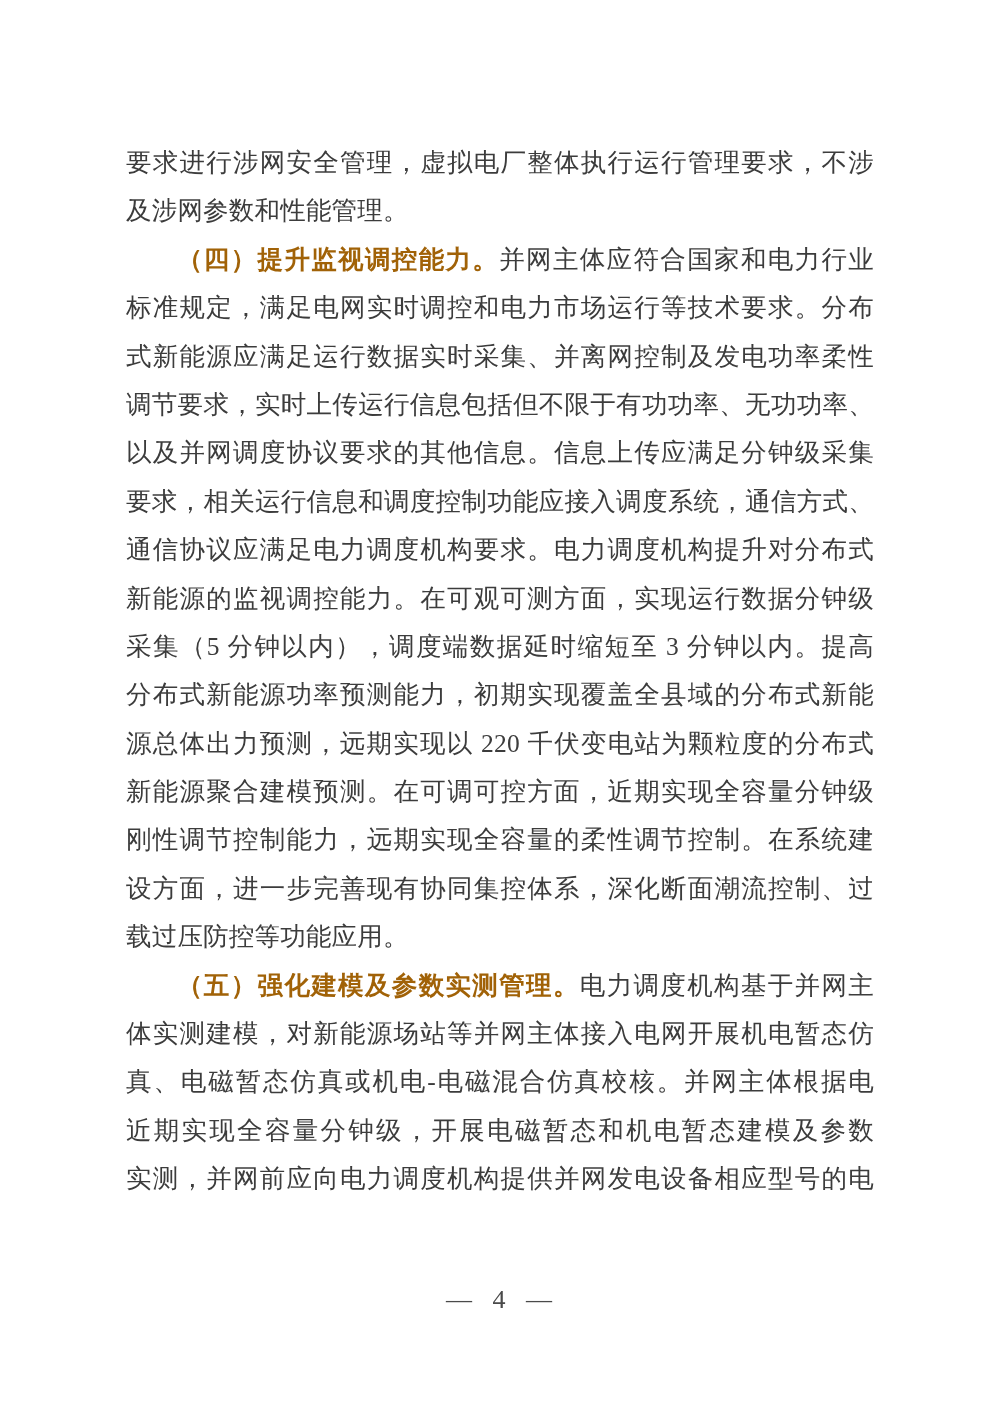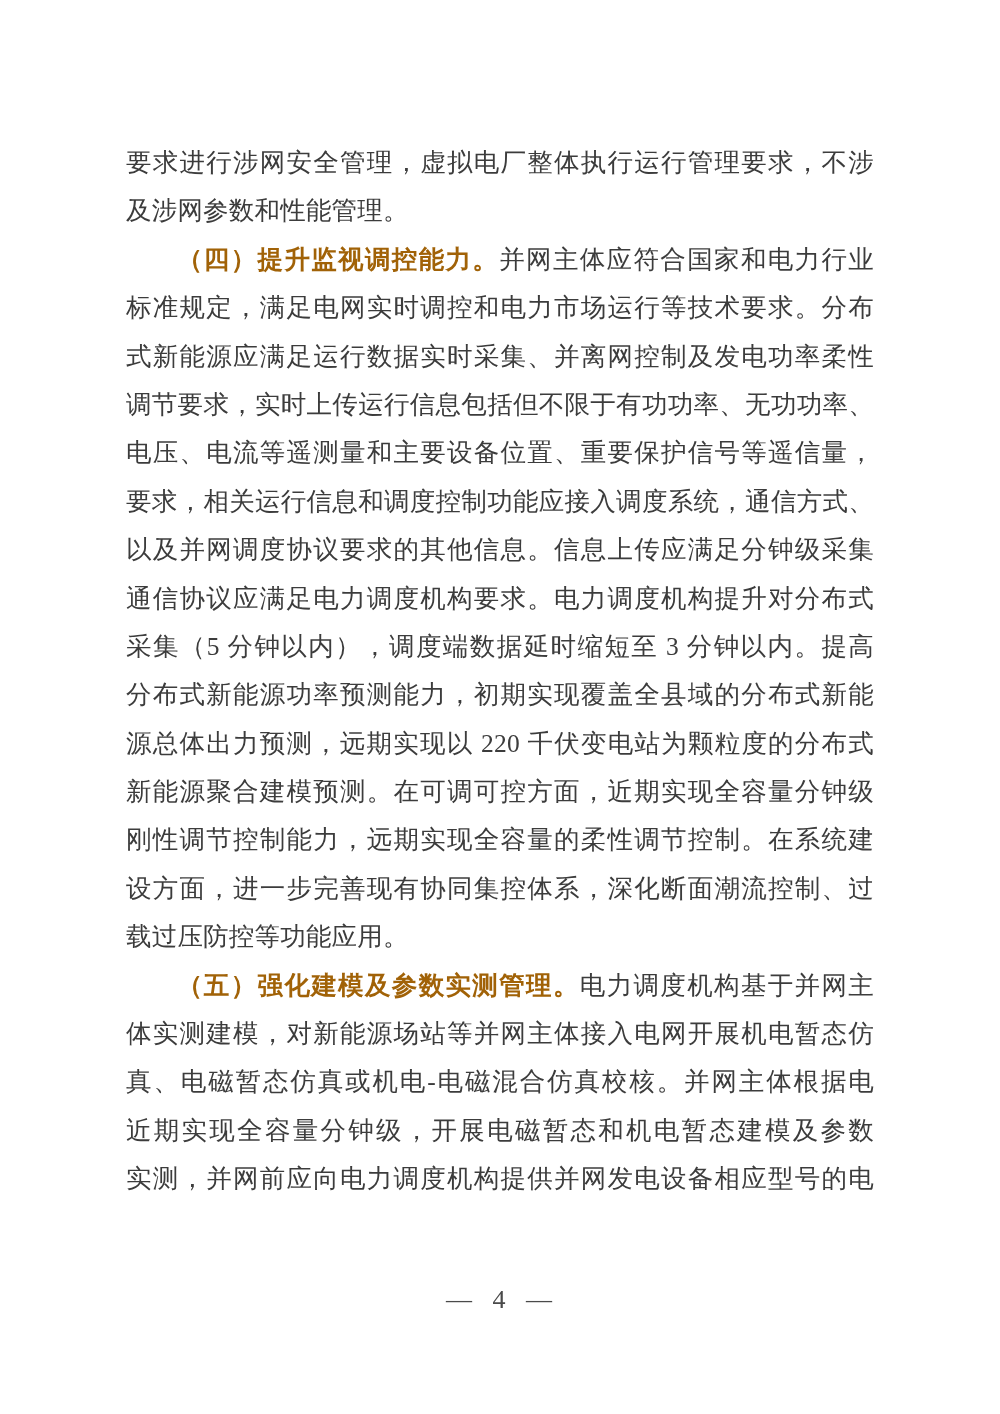--- a/index.html
+++ b/index.html
@@ -72,24 +72,24 @@
 
 <div class="page">
 
   <main class="text-block">
     <p class="ln"><span>要求进行涉网安全管理，虚拟电厂整体执行运行管理要求，不涉</span></p>
     <p class="ln end"><span>及涉网参数和性能管理。</span></p>
     <p class="ln ind"><span class="bh">（四）提升监视调控能力。</span><span>并网主体应符合国家和电力行业</span></p>
     <p class="ln"><span>标准规定，满足电网实时调控和电力市场运行等技术要求。分布</span></p>
     <p class="ln"><span>式新能源应满足运行数据实时采集、并离网控制及发电功率柔性</span></p>
     <p class="ln"><span>调节要求，实时上传运行信息包括但不限于有功功率、无功功率、</span></p>
-    <p class="ln"><span>电压、电流等遥测量和主要设备位置、重要保护信号等遥信量，</span></p>
+    <p class="ln"><span>以及并网调度协议要求的其他信息。信息上传应满足分钟级采集</span></p>
     <p class="ln"><span>要求，相关运行信息和调度控制功能应接入调度系统，通信方式、</span></p>
-    <p class="ln"><span>以及并网调度协议要求的其他信息。信息上传应满足分钟级采集</span></p>
     <p class="ln"><span>通信协议应满足电力调度机构要求。电力调度机构提升对分布式</span></p>
+    <p class="ln"><span>新能源的监视调控能力。在可观可测方面，实现运行数据分钟级</span></p>
     <p class="ln"><span>采集（5 分钟以内），调度端数据延时缩短至 3 分钟以内。提高</span></p>
     <p class="ln"><span>分布式新能源功率预测能力，初期实现覆盖全县域的分布式新能</span></p>
     <p class="ln"><span>源总体出力预测，远期实现以 220 千伏变电站为颗粒度的分布式</span></p>
     <p class="ln"><span>新能源聚合建模预测。在可调可控方面，近期实现全容量分钟级</span></p>
     <p class="ln"><span>刚性调节控制能力，远期实现全容量的柔性调节控制。在系统建</span></p>
     <p class="ln"><span>设方面，进一步完善现有协同集控体系，深化断面潮流控制、过</span></p>
     <p class="ln end"><span>载过压防控等功能应用。</span></p>
     <p class="ln ind"><span class="bh">（五）强化建模及参数实测管理。</span><span>电力调度机构基于并网主</span></p>
     <p class="ln"><span>体实测建模，对新能源场站等并网主体接入电网开展机电暂态仿</span></p>
     <p class="ln"><span>真、电磁暂态仿真或机电-电磁混合仿真校核。并网主体根据电</span></p>

